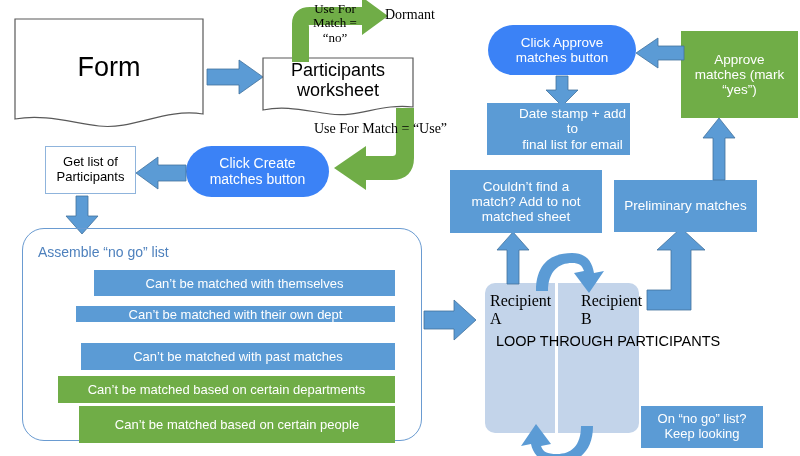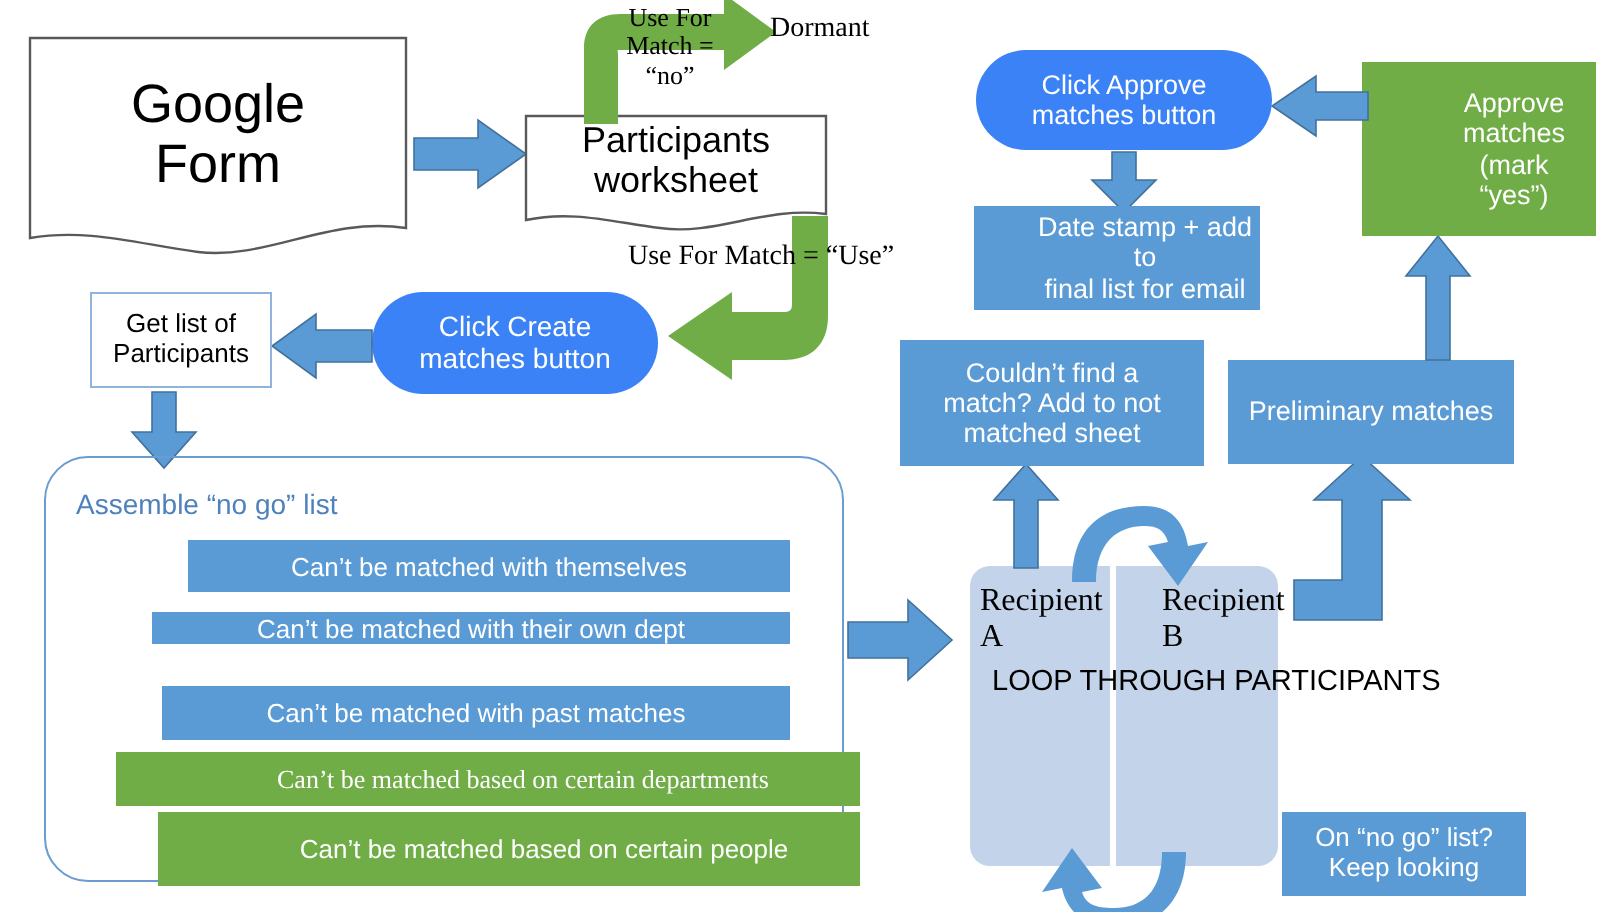--- a/index.html
+++ b/index.html
@@ -2,41 +2,40 @@
 <html><head>
 <meta charset="utf-8">
 <style>
   html,body{margin:0;padding:0;background:#ffffff;}
   body{font-family:"Liberation Sans", sans-serif;}
   #canvas{position:relative;width:800px;height:456px;overflow:hidden;background:#fff;}
   .node{position:absolute;box-sizing:border-box;display:flex;align-items:center;justify-content:center;text-align:center;line-height:1.12;}
   .doc-shape{position:absolute;}
   .doc-label{position:absolute;display:flex;align-items:center;justify-content:center;text-align:center;color:#000;line-height:1.1;}
   .blue-box{background:#5B9BD5;color:#ffffff;}
-  .green-box{background:#70AD47;color:#ffffff;padding-left:35px;}
+  .green-box{background:#70AD47;color:#ffffff;}
   .orange-pill{background:#3b82f6;color:#ffffff;border-radius:999px;}
   .white-box{background:#ffffff;color:#000000;border:1px solid #8FB4DC;}
   .plain-label{position:absolute;color:#000;text-align:left;line-height:1.1;font-family:Liberation Serif, serif;}
   .nogo-panel{position:absolute;border:1px solid #6A9BD1;border-radius:22px;background:transparent;}
   .nogo-title{position:absolute;color:#4E81BD;}
   .nogo-item{position:absolute;display:flex;align-items:center;justify-content:center;text-align:center;color:#fff;}
   svg.arrow{position:absolute;overflow:visible;}
   .loop-caption{position:absolute;color:#000;white-space:nowrap;}
 </style>
 </head>
 <body>
 
 <div id="canvas">
 
   <svg class="doc-shape" style="left:14px;top:18px;" width="190" height="112" viewBox="0 0 190 112">
     <path d="M1,1 L189,1 L189,96 C150,90 120,112 85,108 C55,104 30,96 1,101 Z" fill="#ffffff" stroke="#595959" stroke-width="1.2"></path>
   </svg>
   <div class="doc-label" style="left:14px;top:18px;width:190px;height:100px;font-size:27px;">
     <div>
-      <div>Google</div>
       <div>Form</div>
     </div>
   </div>
 
   <svg class="arrow" style="left:207px;top:60px;" width="56" height="34" viewBox="0 0 56 34">
     <path d="M0,9 L32,9 L32,0 L56,17 L32,34 L32,25 L0,25 Z" fill="#5B9BD5" stroke="#41719C" stroke-width="0.8"></path>
   </svg>
 
   <svg class="doc-shape" style="left:262px;top:57px;" width="152" height="61" viewBox="0 0 152 61">
     <path d="M1,1 L151,1 L151,50 C120,46 96,61 68,57 C44,54 24,48 1,53 Z" fill="#ffffff" stroke="#595959" stroke-width="1.2"></path>
@@ -96,21 +95,21 @@
 
   <div class="nogo-item blue-box" style="left:94px;top:270px;width:301px;height:26px;font-size:13px;">
     <span>Can’t be matched with themselves</span>
   </div>
   <div class="nogo-item blue-box" style="left:76px;top:306px;width:319px;height:16px;font-size:13px;">
     <span>Can’t be matched with their own dept</span>
   </div>
   <div class="nogo-item blue-box" style="left:81px;top:343px;width:314px;height:27px;font-size:13px;">
     <span>Can’t be matched with past matches</span>
   </div>
-  <div class="nogo-item green-box" style="left:58px;top:376px;width:337px;height:27px;font-size:13px;font-family:Liberation Serif, serif;">
+  <div class="nogo-item green-box" style="left:58px;top:376px;width:337px;height:27px;font-size:13px;">
     <span>Can’t be matched based on certain departments</span>
   </div>
   <div class="nogo-item green-box" style="left:79px;top:406px;width:316px;height:37px;font-size:13px;">
     <span>Can’t be matched based on certain people</span>
   </div>
 
   <svg class="arrow" style="left:424px;top:300px;" width="52" height="40" viewBox="0 0 52 40">
     <path d="M0,11 L30,11 L30,0 L52,20 L30,40 L30,29 L0,29 Z" fill="#5B9BD5" stroke="#41719C" stroke-width="0.8"></path>
   </svg>
 

